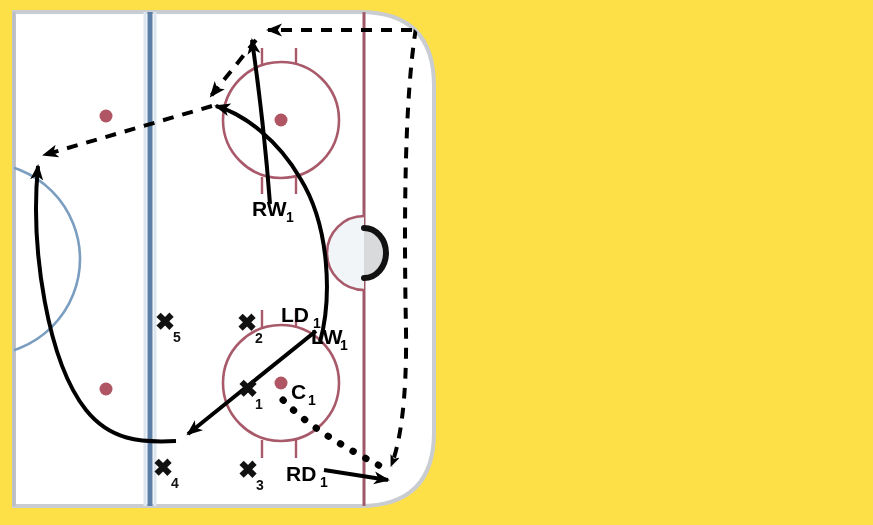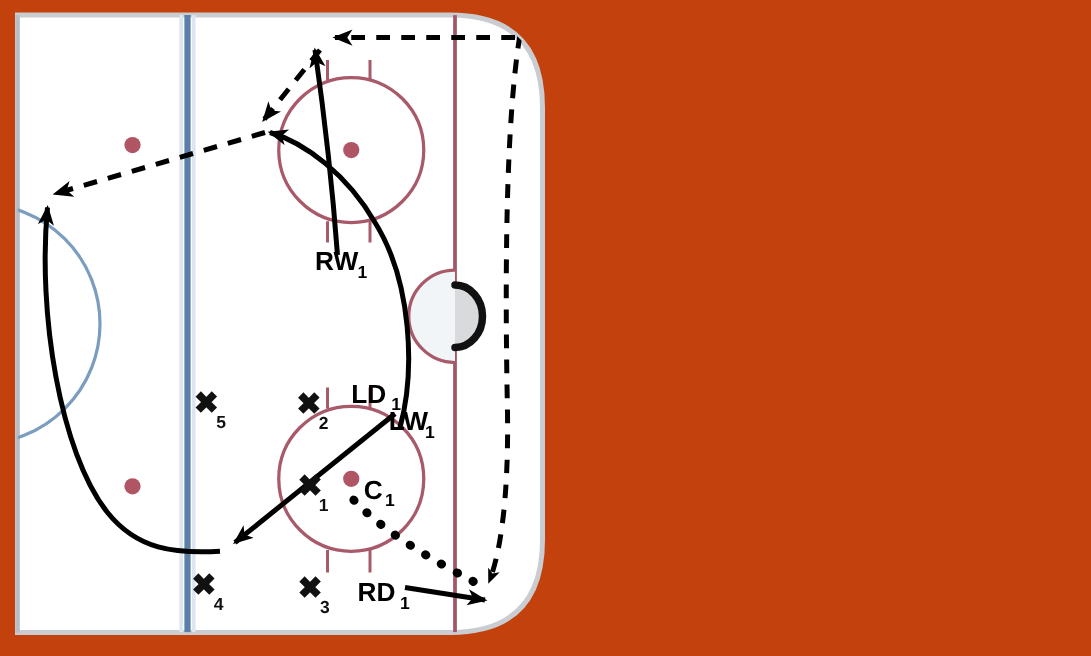--- a/index.html
+++ b/index.html
@@ -4,21 +4,21 @@
 <style>
   html, body {
     margin: 0;
     padding: 0;
     background: #ffffff;
   }
   #stage {
     position: relative;
     width: 873px;
     height: 525px;
-    background: #c2410c;
+    background: #fde047;
     overflow: hidden;
     font-family: "Liberation Sans", sans-serif;
   }
   svg#rink {
     display: block;
     width: 873px;
     height: 525px;
   }
   .lbl {
     font-family: "Liberation Sans", sans-serif;

